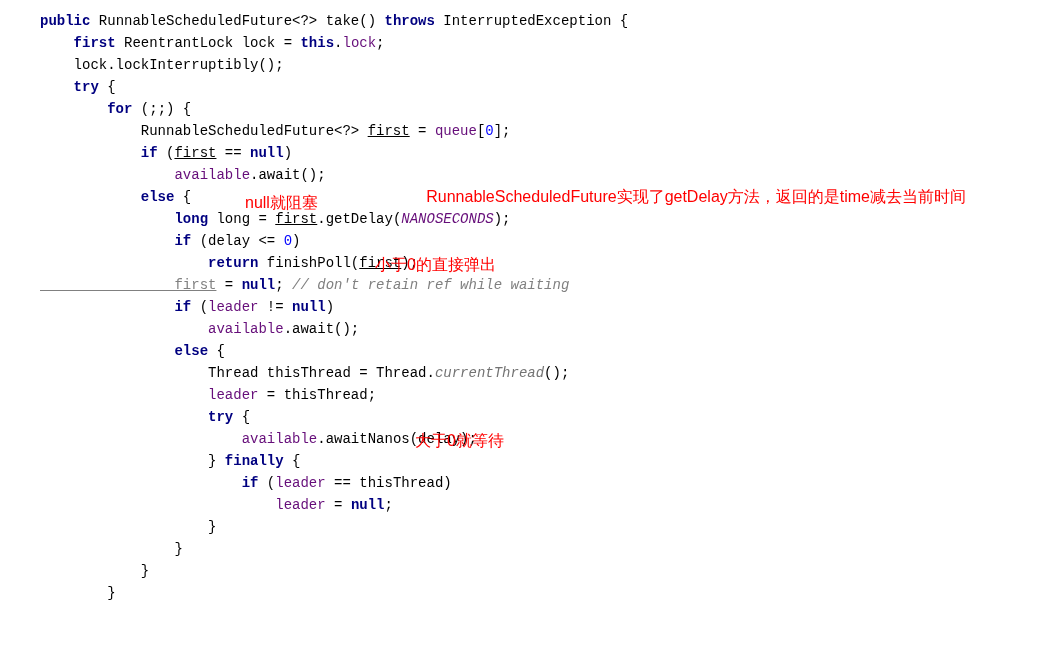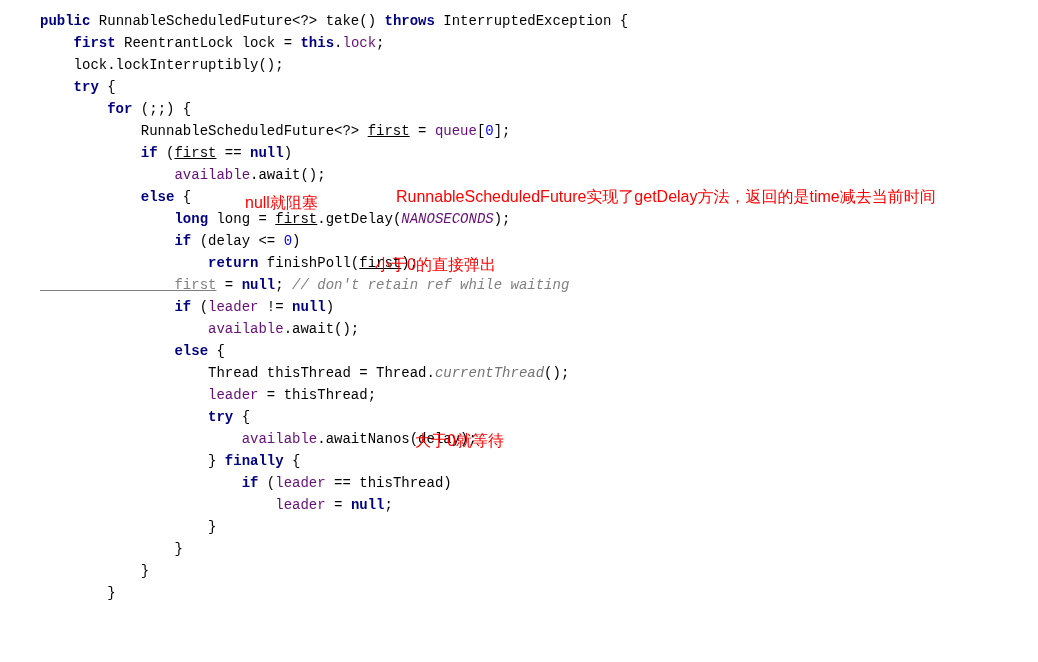--- a/index.html
+++ b/index.html
@@ -58,15 +58,15 @@
 <div class="line"><span>                        </span><span class="field">available</span><span>.awaitNanos(delay);</span></div>
 <div class="line"><span>                    } </span><span class="kw">finally</span><span> {</span></div>
 <div class="line"><span class="kw">                        if</span><span> (</span><span class="field">leader</span><span> == thisThread)</span></div>
 <div class="line"><span>                            </span><span class="field">leader</span><span> = </span><span class="kw">null</span><span>;</span></div>
 <div class="line"><span>                    }</span></div>
 <div class="line"><span>                }</span></div>
 <div class="line"><span>            }</span></div>
 <div class="line"><span>        }</span></div>
 
 <div class="anno" style="top:144px; left:245px;margin-top:48px;">null就阻塞</div>
-<div class="anno" style="top:186px; left:396px; width:560px; white-space: normal;">RunnableScheduledFuture实现了getDelay方法，返回的是time减去当前时间</div>
+<div class="anno" style="top:186px; left:406px; width:560px; white-space: normal; text-align: right;">RunnableScheduledFuture实现了getDelay方法，返回的是time减去当前时间</div>
 <div class="anno" style="top:254px; left:375px;">小于0的直接弹出</div>
 <div class="anno" style="top:430px; left:415px;">大于0就等待</div>
 
 </body></html>

